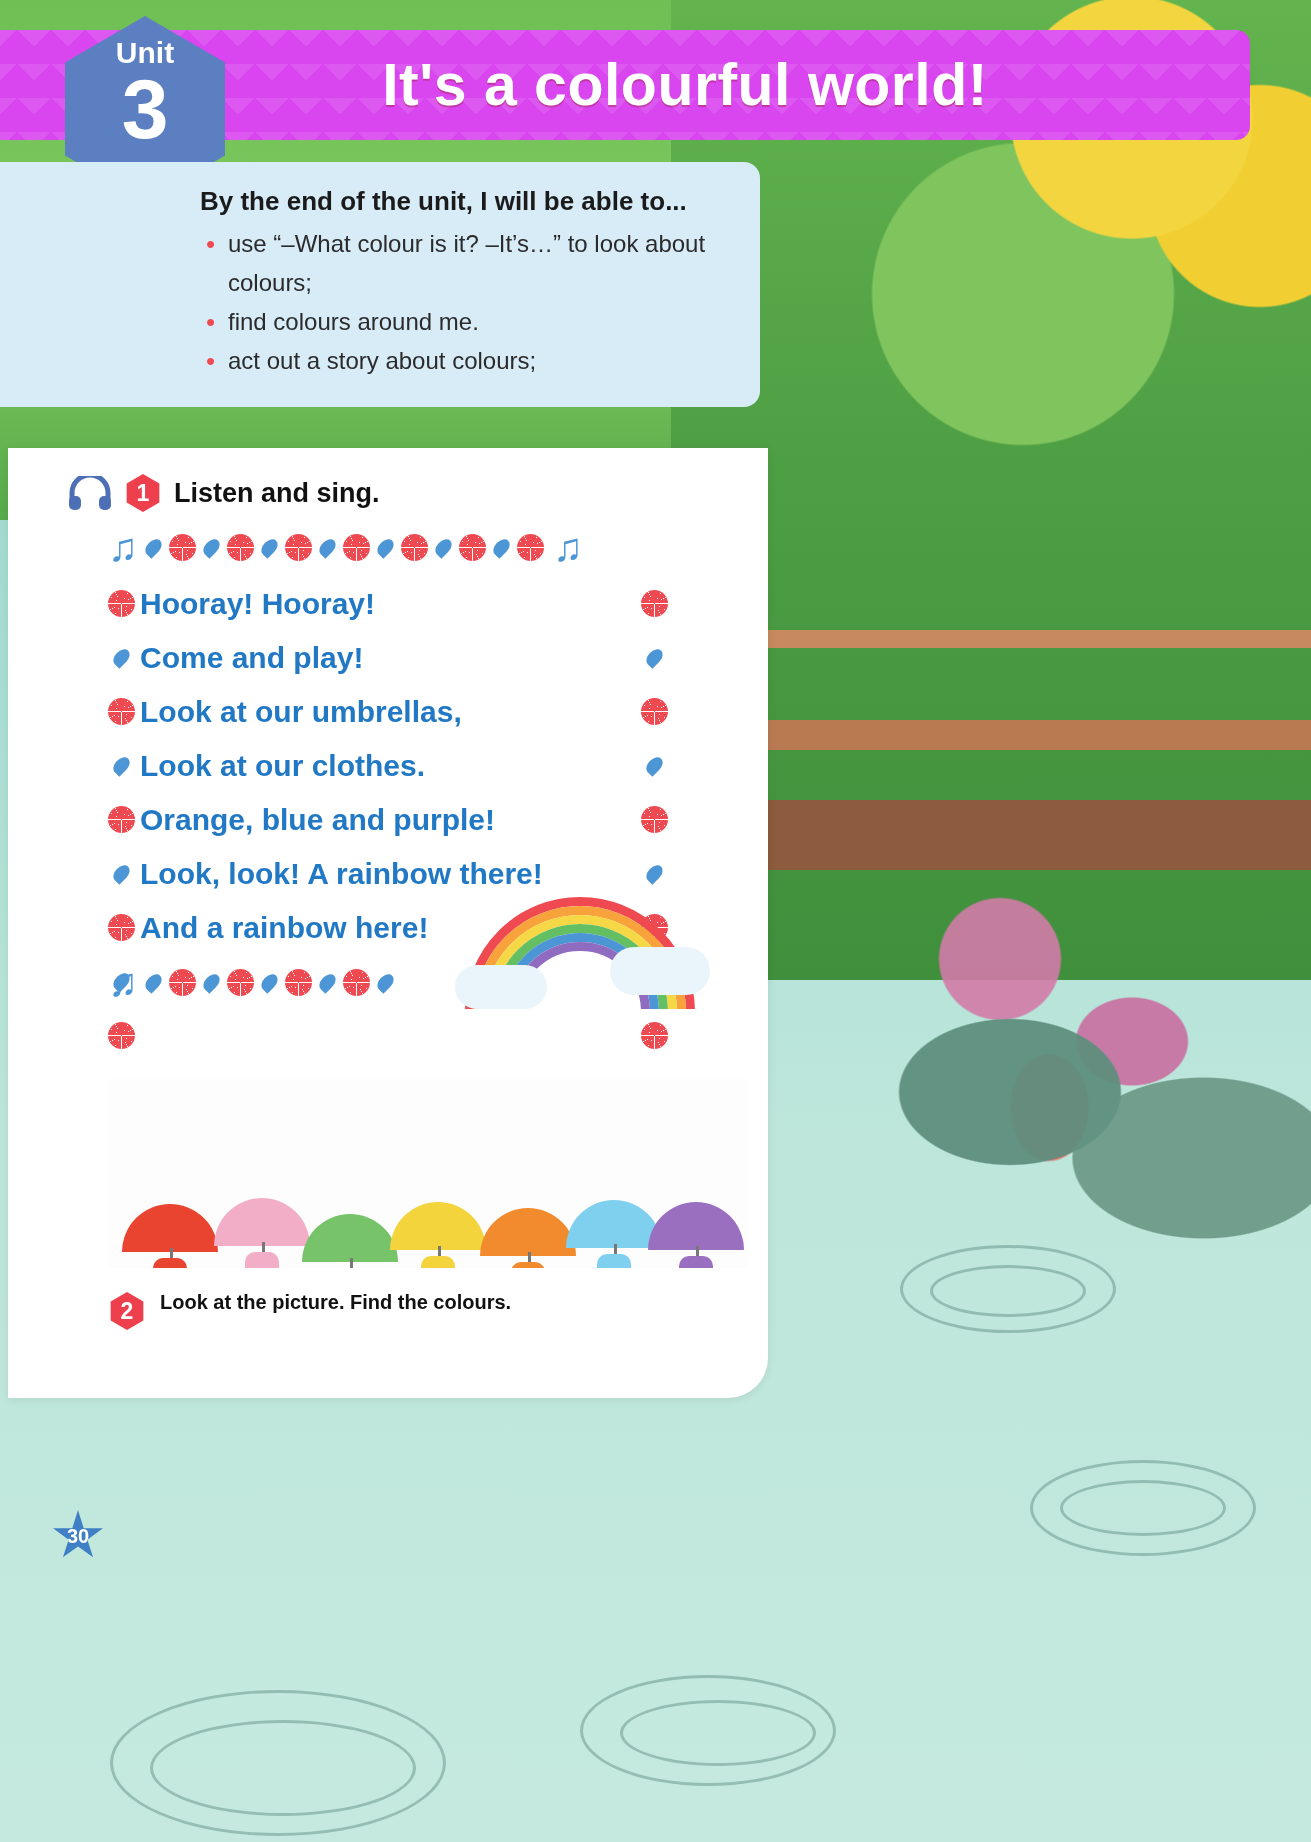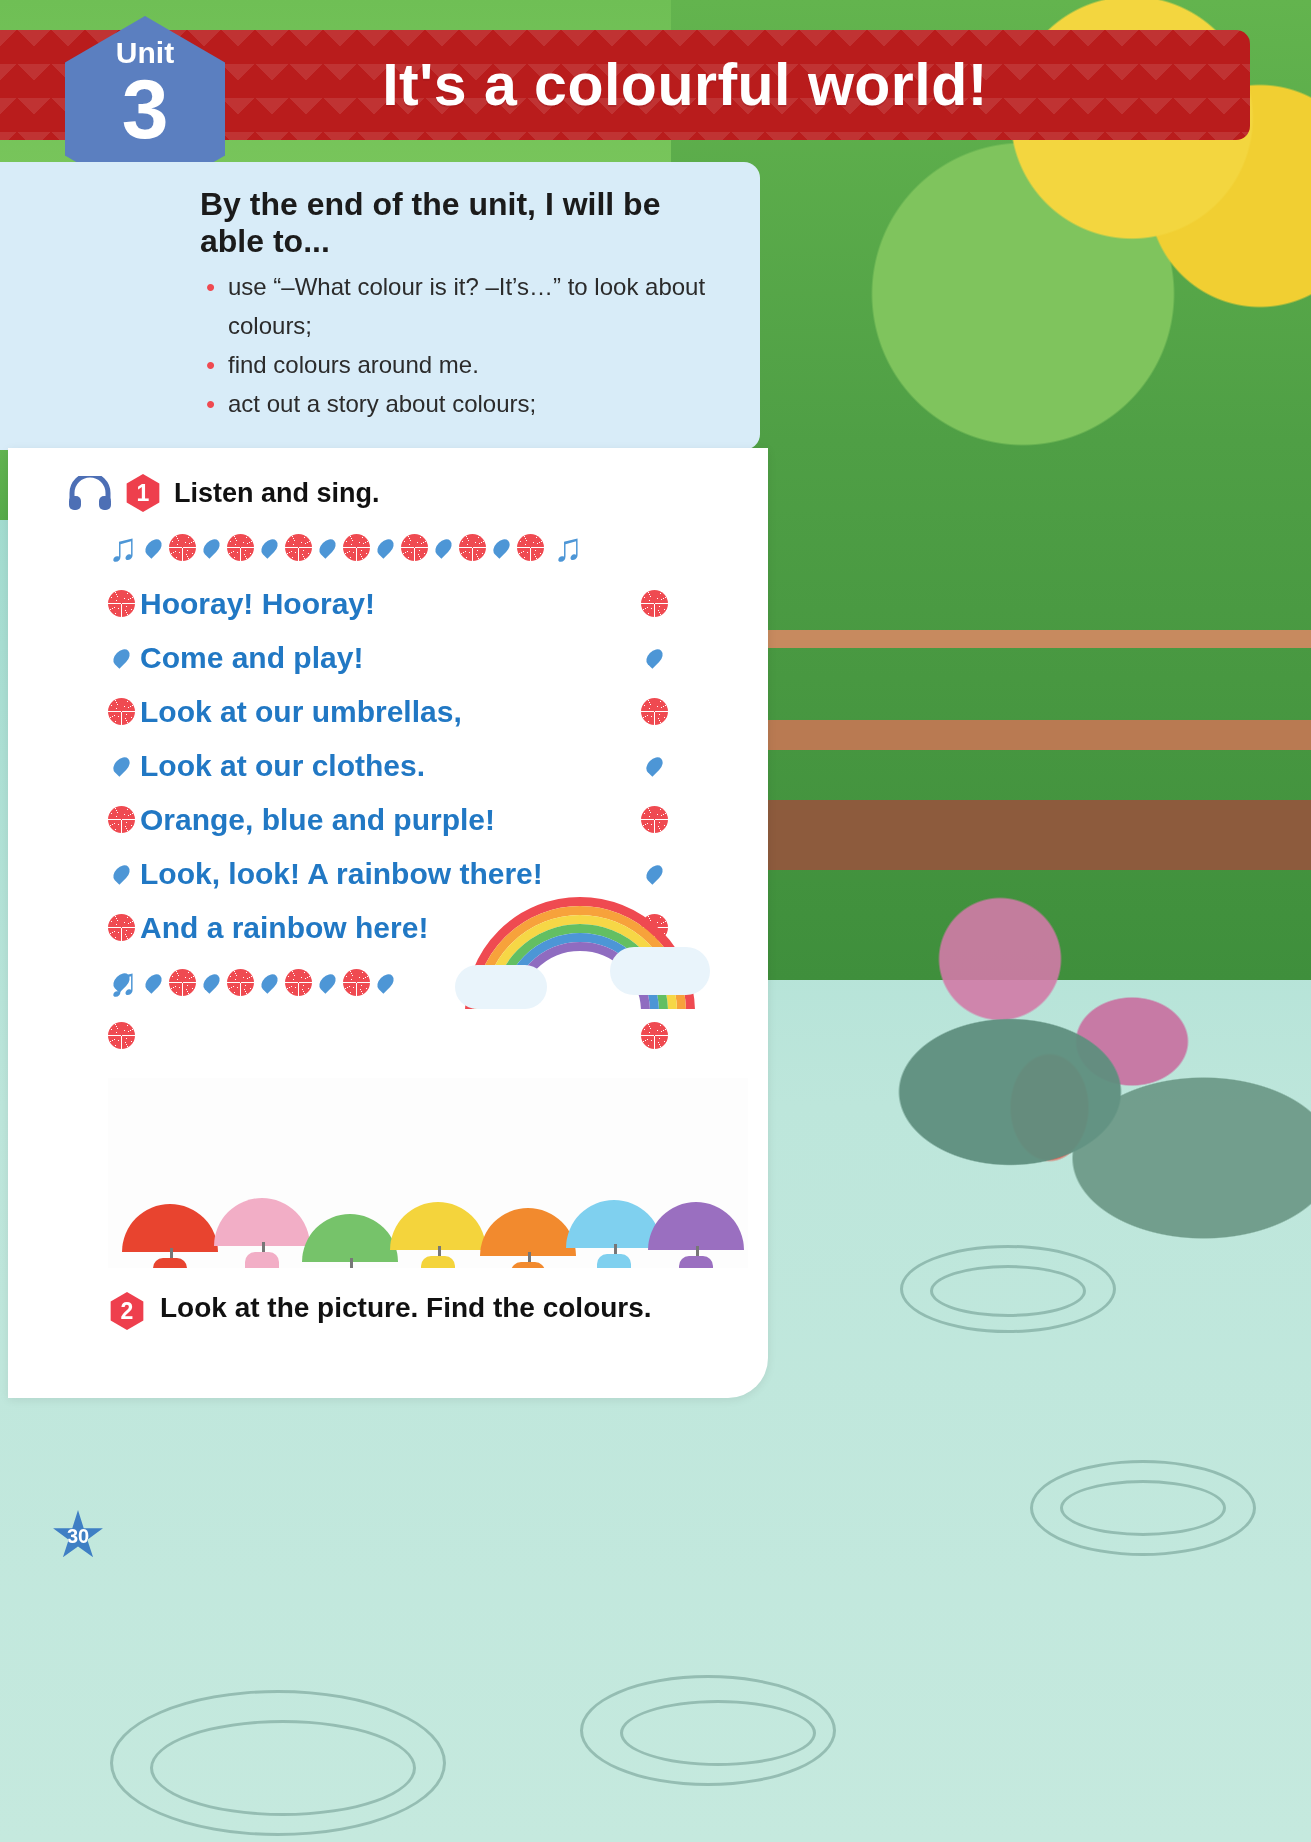--- a/index.html
+++ b/index.html
@@ -69,21 +69,21 @@
     position: absolute;
     border: 3px solid rgba(40,90,80,.30);
     border-radius: 50%;
   }
 
   
   .banner {
     position: absolute;
     left: 0; top: 30px;
     width: 1250px; height: 110px;
-    background: #b91c1c;
+    background: #d946ef;
     border-radius: 0 14px 14px 0;
     display: flex;
     align-items: center;
     justify-content: center;
   }
   .banner::before {
     content: "";
     position: absolute;
     inset: 0;
     border-radius: 0 14px 14px 0;
@@ -135,21 +135,21 @@
     position: absolute;
     left: 0; top: 162px;
     width: 760px;
     background: #d8ecf8;
     border-radius: 0 16px 16px 0;
     padding: 24px 30px 26px 200px;
     box-sizing: border-box;
   }
   .objectives h2 {
     margin: 0 0 8px 0;
-    font-size: 32px;
+    font-size: 26px;
     color: #1b1b1b;
     font-weight: bold;
   }
   .objectives ul {
     margin: 0;
     padding: 0;
     list-style: none;
   }
   .objectives li {
     position: relative;
@@ -332,21 +332,21 @@
   
   .task2 {
     position: absolute;
     left: 108px; top: 1288px;
     width: 600px;
     display: flex;
     align-items: flex-start;
     gap: 14px;
   }
   .task2 .task-num { margin-top: 4px; }
-  .task2 .task-text { font-size: 28px; line-height: 1.45; }
+  .task2 .task-text { font-size: 20px; line-height: 1.45; }
 
   
   .page-star {
     position: absolute;
     left: 52px; bottom: 280px;
     width: 52px; height: 52px;
     display: flex; align-items: center; justify-content: center;
     color: #fff;
     font-size: 20px;
     font-weight: bold;

